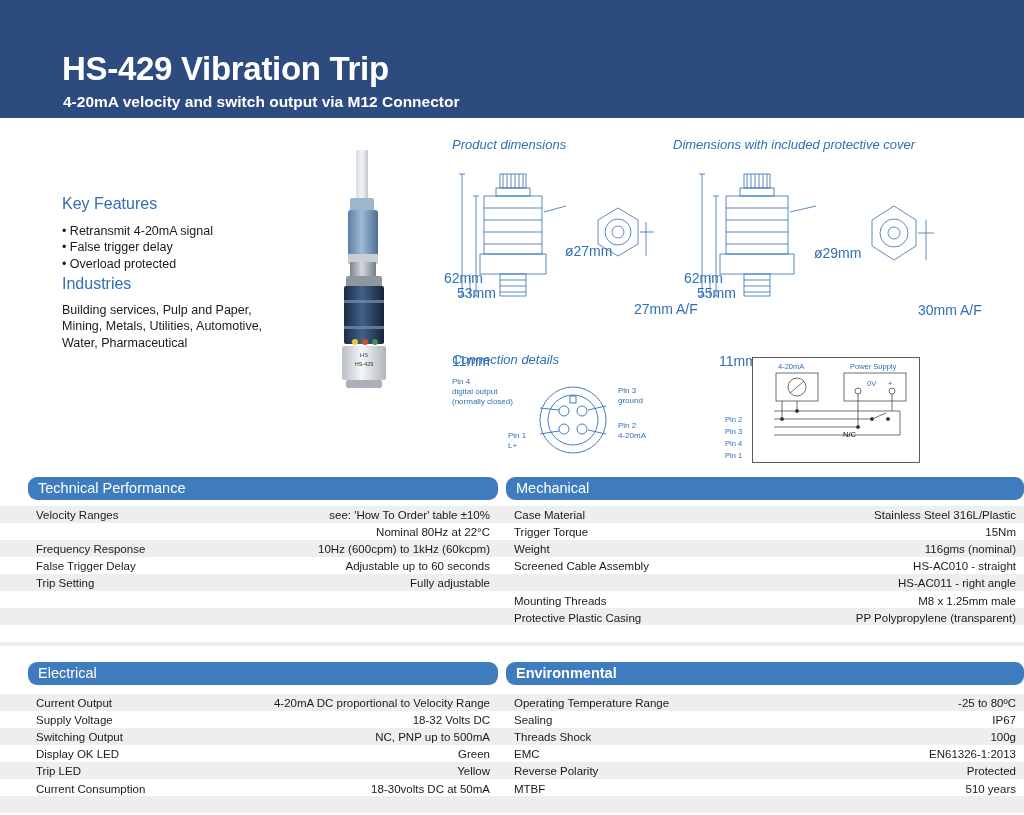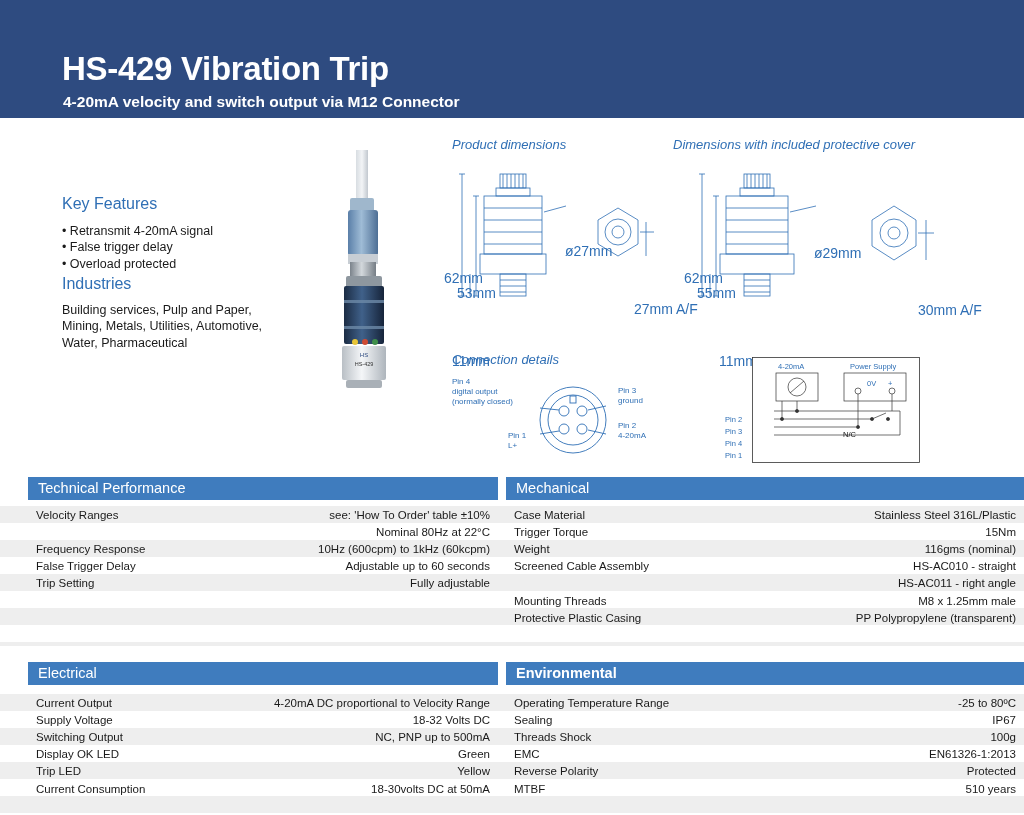--- a/index.html
+++ b/index.html
@@ -121,20 +121,21 @@
     position: absolute;
     color: #111;
     font-size: 7.5px;
     white-space: nowrap;
   }
   
   .tbl-band {
     position: absolute;
     background: #3f7cbe;
     height: 23px;
+    border-radius: 9px;
   }
   .tbl-band span {
     color: #ffffff;
     font-size: 14.5px;
     padding-left: 10px;
     line-height: 23px;
     display: inline-block;
   }
   .tbl {
     position: absolute;

